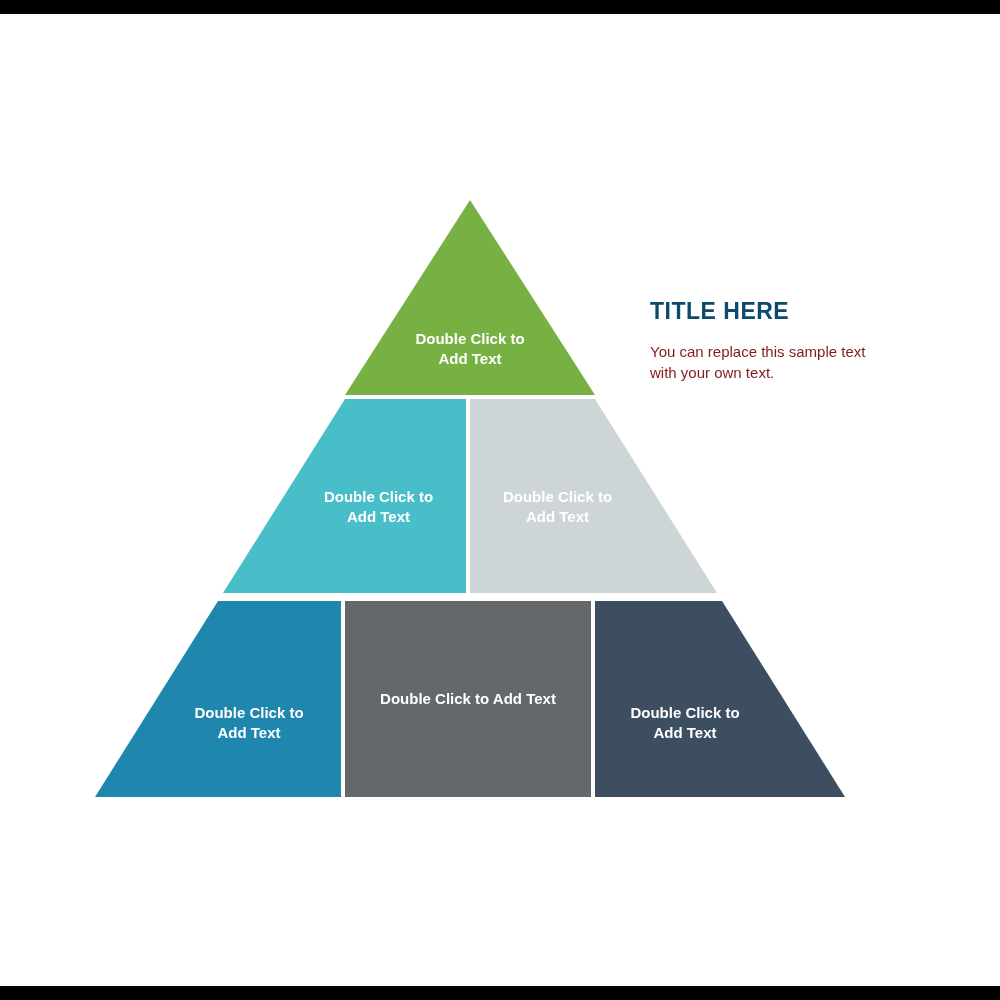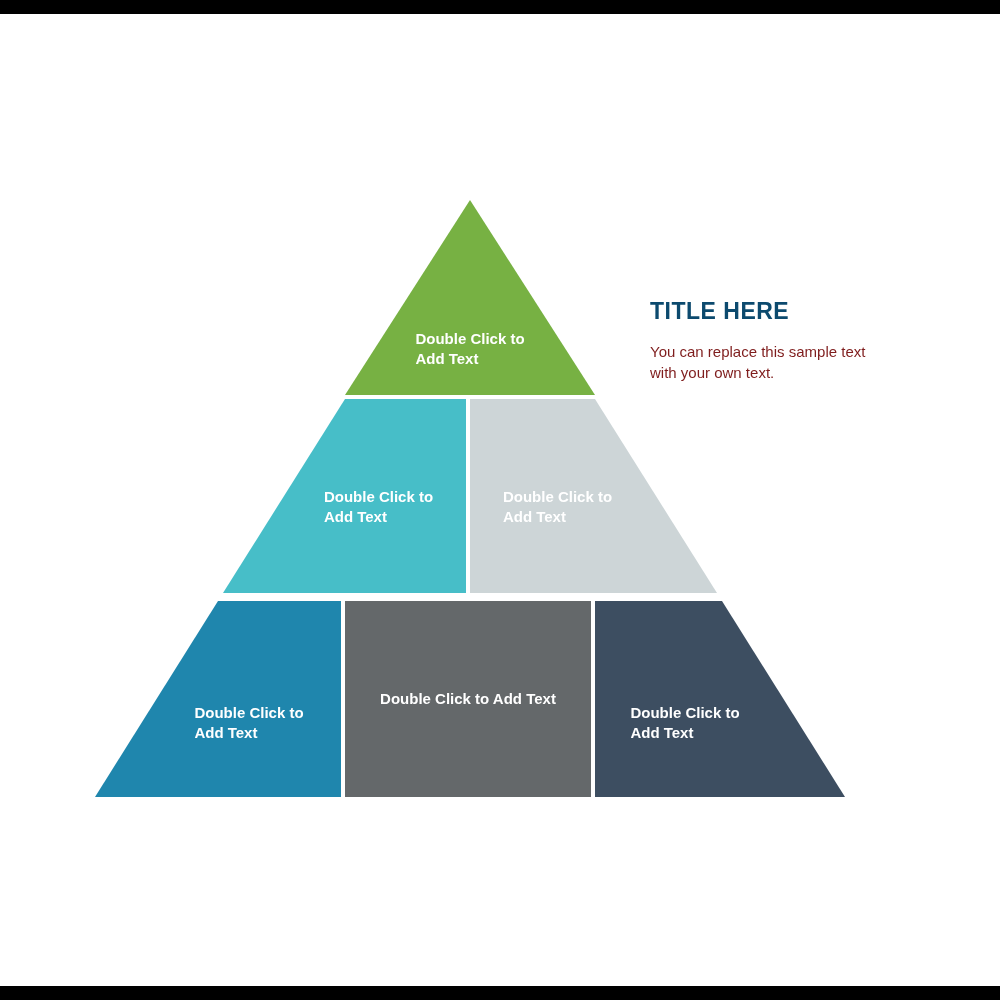--- a/index.html
+++ b/index.html
@@ -17,21 +17,21 @@
     position:absolute;
     display:flex; justify-content:center; align-items:center;
     box-sizing:border-box;
     cursor:default;
   }
   .seg .label {
     color:#ffffff;
     font-weight:bold;
     font-size:15px;
     line-height:20px;
-    text-align:left;
+    text-align:center;
     white-space:pre-line;
     pointer-events:none;
   }
   
   .seg-l1 {
     left:345px; top:186px; width:250px; height:195px;
     clip-path:polygon(50% 0, 100% 100%, 0 100%);
     align-items:flex-end; padding-bottom:26px;
   }
   

